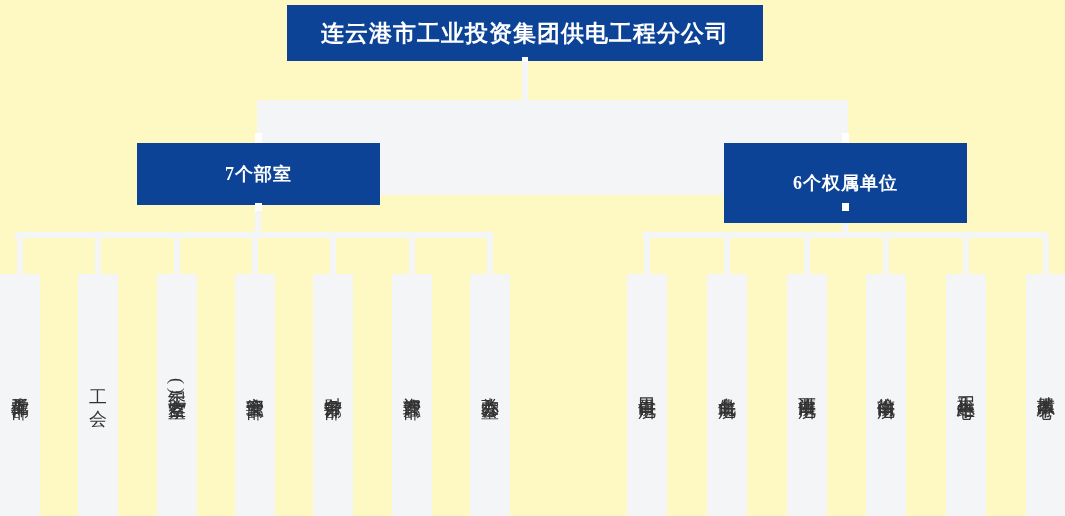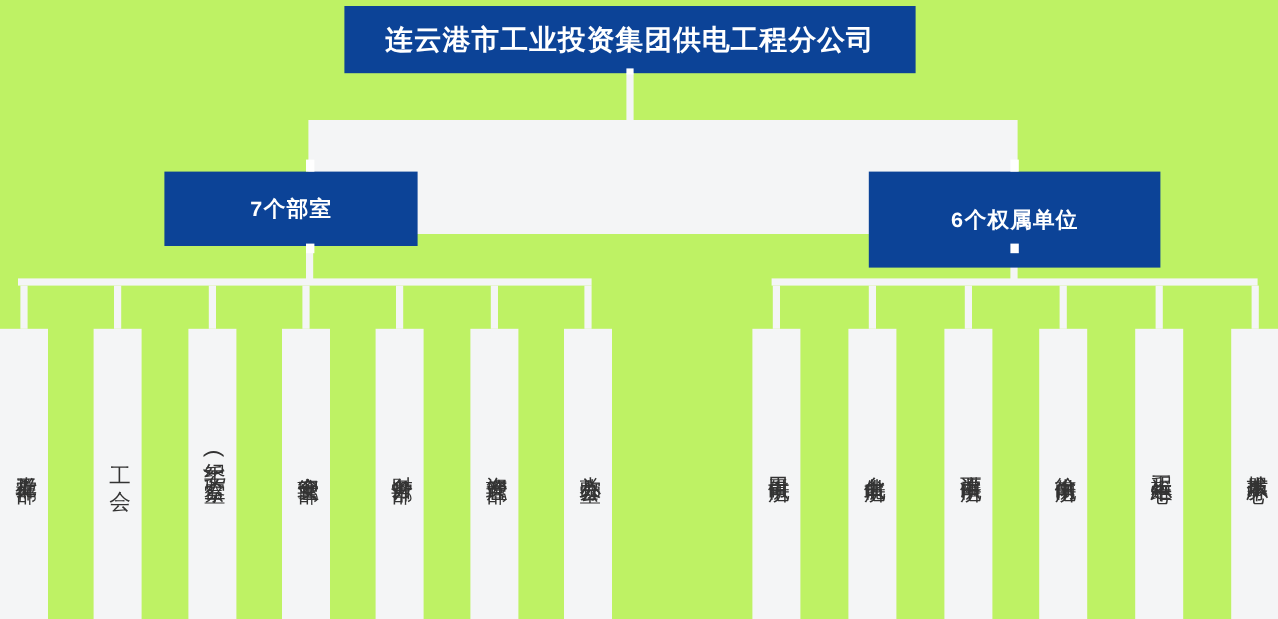--- a/index.html
+++ b/index.html
@@ -1,26 +1,26 @@
 <!DOCTYPE html>
 <html><head>
 <meta charset="utf-8">
 <style>
   html,body{margin:0;padding:0;background:#ffffff;}
   #stage{
-    position:relative;width:1065px;height:516px;background:#bef264;overflow:hidden;
-    font-family:Liberation Mono, monospace;
+    position:relative;width:1065px;height:516px;background:#fef9c3;overflow:hidden;
+    font-family:Liberation Serif, serif;
   }
   .bluebox{
     position:absolute;background:#0c4397;color:#ffffff;
     display:flex;align-items:center;justify-content:center;
     font-weight:bold;box-sizing:border-box;
   }
   #root-box{left:287px;top:5px;width:476px;height:56px;font-size:23px;letter-spacing:1px;z-index:3;}
-  #group-left{left:137px;top:143px;width:211px;height:62px;font-size:18px;letter-spacing:1px;z-index:3;}
+  #group-left{left:137px;top:143px;width:243px;height:62px;font-size:18px;letter-spacing:1px;z-index:3;}
   #group-right{left:724px;top:143px;width:243px;height:80px;font-size:18px;letter-spacing:1px;z-index:3;}
   .conn{position:absolute;background:#f4f5f6;z-index:1;}
   .tick{position:absolute;background:#ffffff;z-index:4;}
   .leaf{
     position:absolute;top:274px;width:40px;height:242px;background:#f4f5f6;
     display:flex;align-items:center;justify-content:center;z-index:2;
   }
   .vtext{
     writing-mode:vertical-rl;text-orientation:mixed;
     font-size:18px;color:#333333;letter-spacing:1px;line-height:40px;

